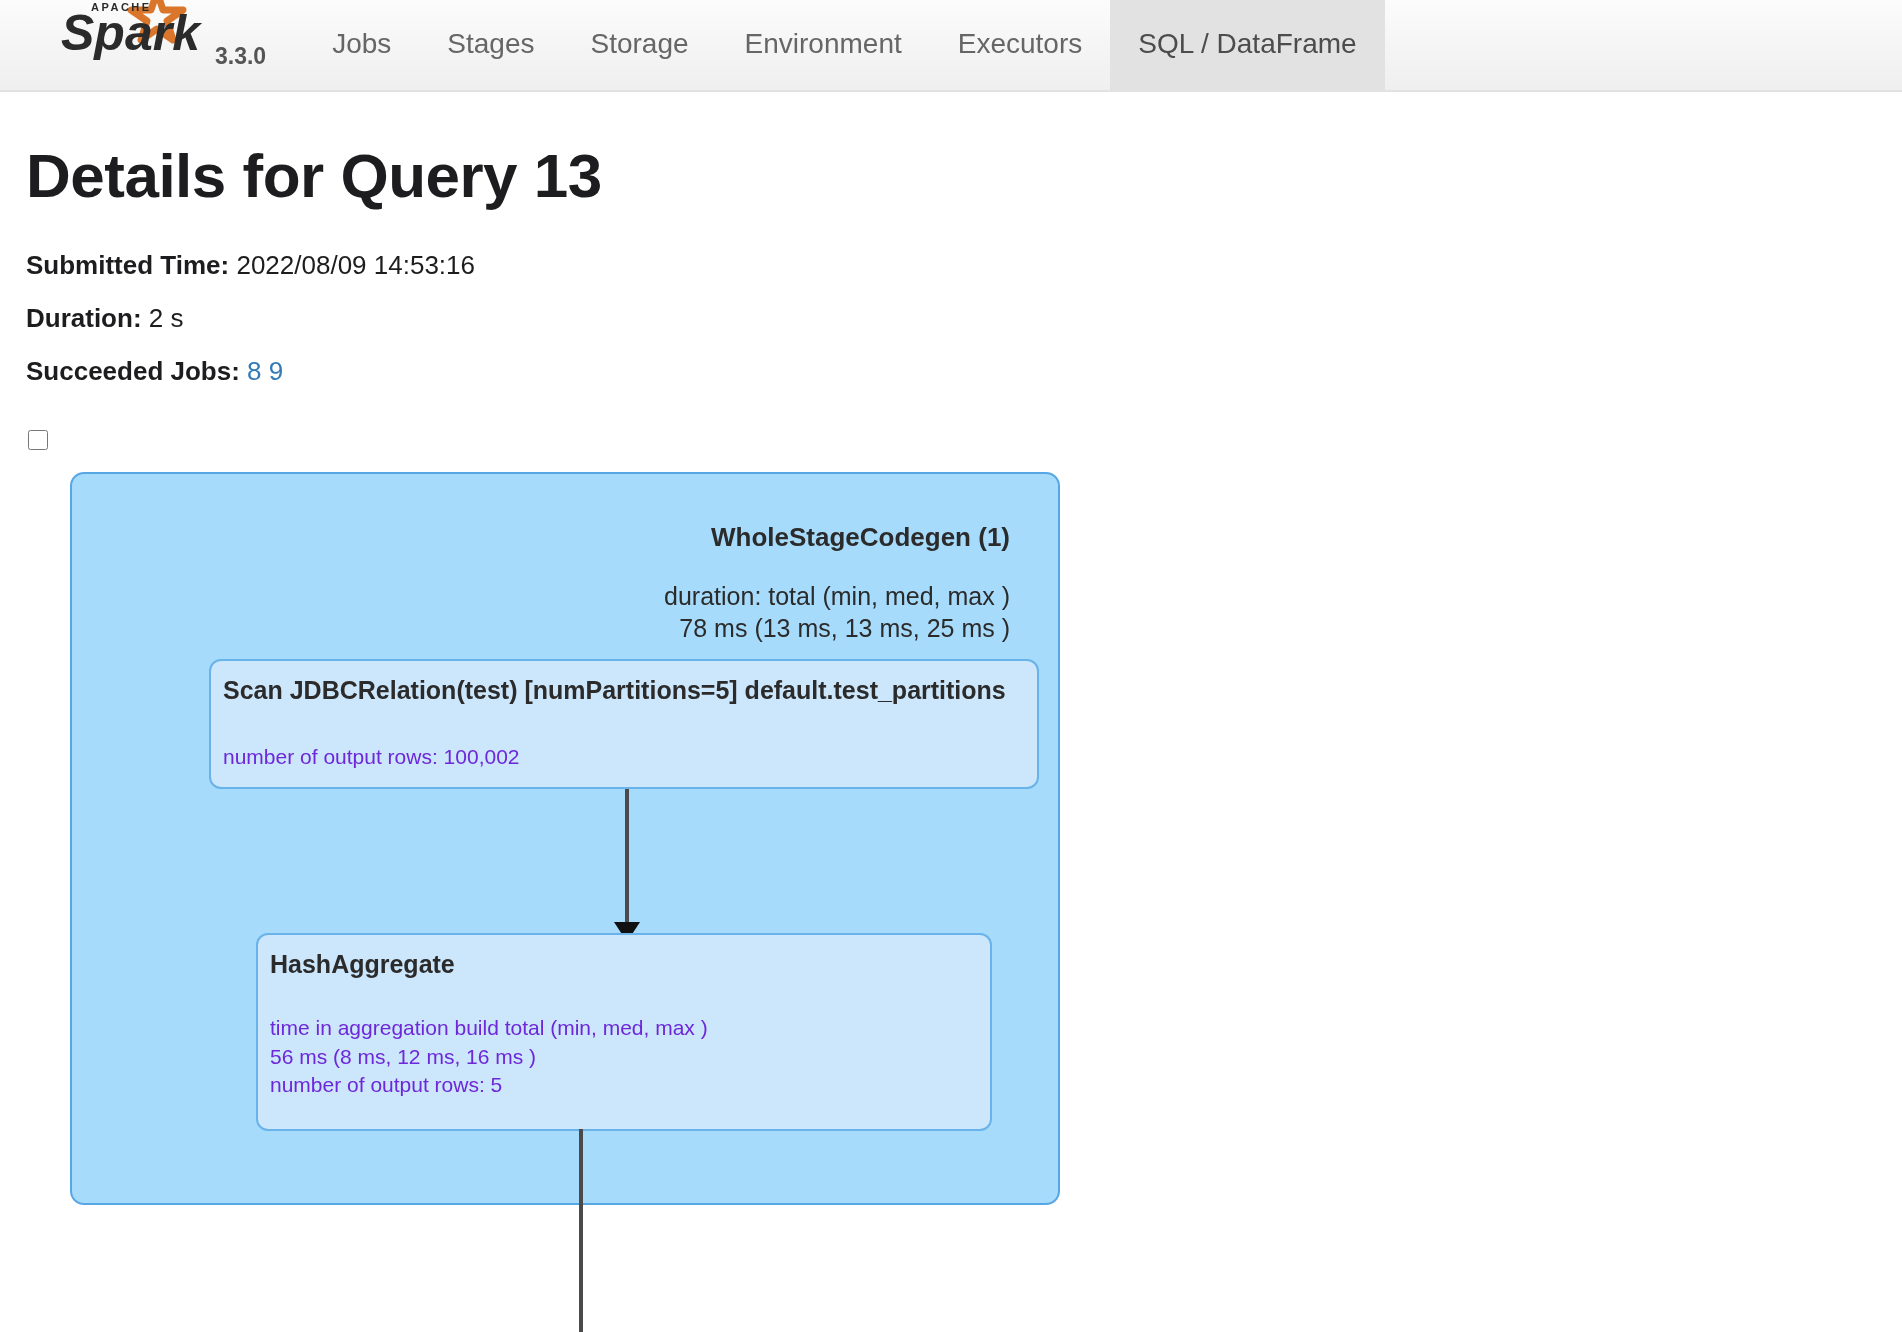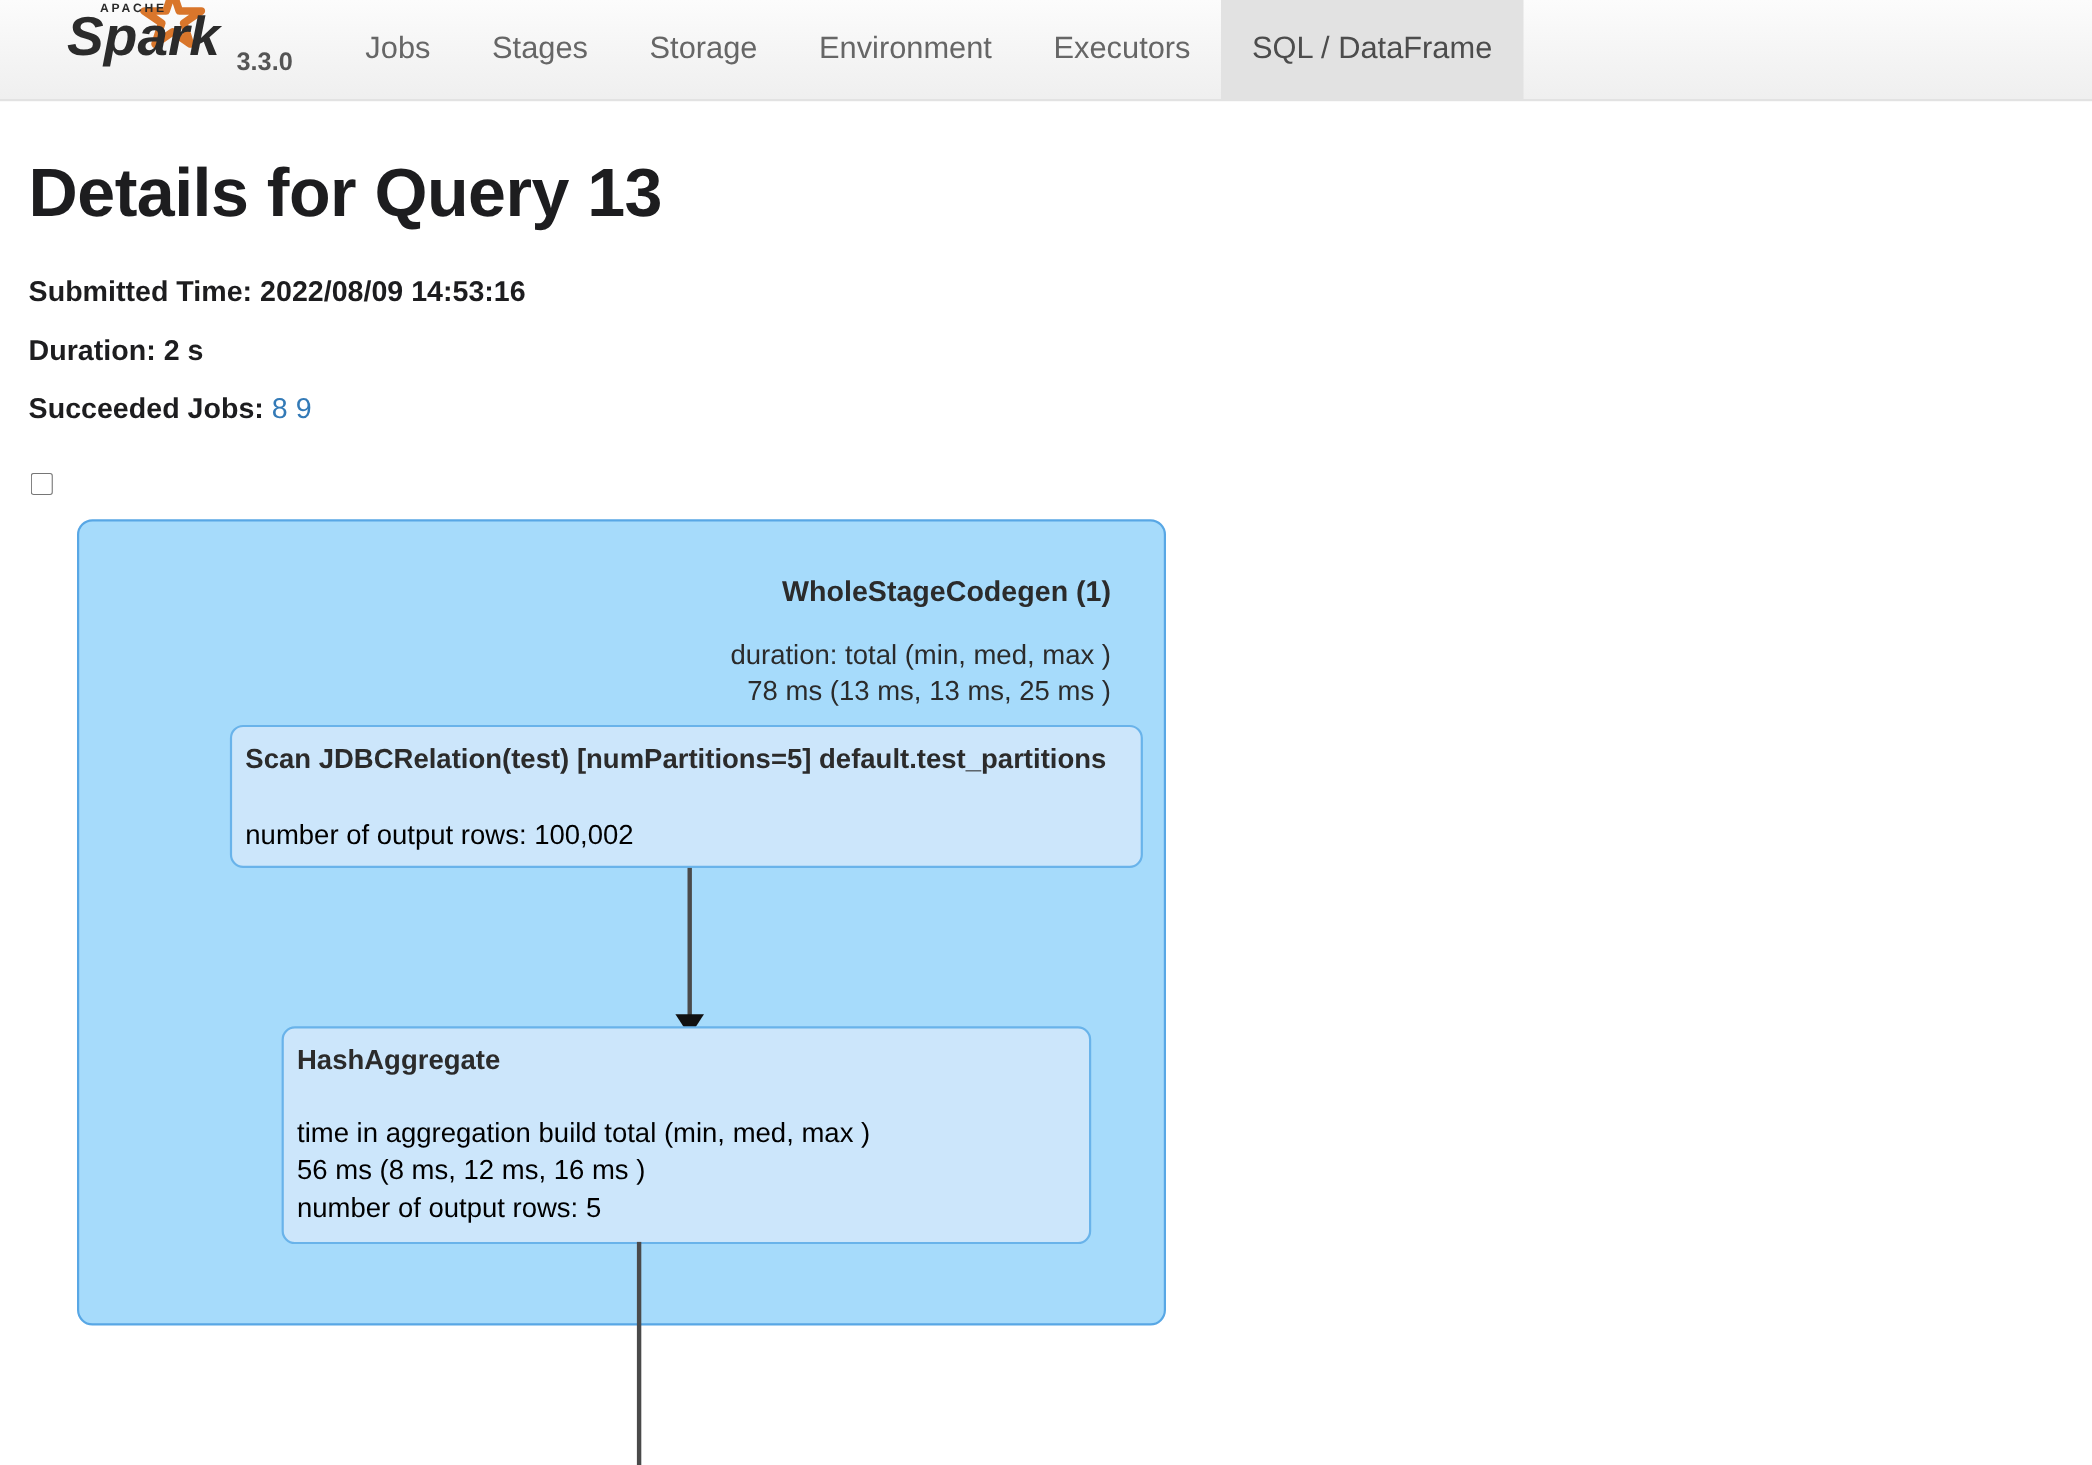--- a/index.html
+++ b/index.html
@@ -82,21 +82,21 @@
     letter-spacing: -0.5px;
   }
   .meta-line {
     font-size: 26px;
     margin-top: 19px;
     color: #1d1d1f;
     line-height: 1.3;
   }
   .meta-line:first-of-type { margin-top: 38px; }
   .meta-label { font-weight: bold; }
-  .meta-value { font-weight: bold; }
+  .meta-value { font-weight: normal; }
   .job-link {
     color: #337ab7;
     text-decoration: none;
     cursor: pointer;
   }
 
   .checkbox-row {
     display: flex;
     align-items: center;
     margin-top: 42px;
@@ -167,22 +167,22 @@
     width: 736px;
     height: 198px;
   }
   .node-title {
     font-size: 25px;
     font-weight: bold;
     color: #2b2b2b;
     line-height: 1.2;
   }
   .node-metrics {
-    font-size: 25px;
-    color: #000000;
+    font-size: 21px;
+    color: #6d28d9;
     line-height: 1.35;
     margin-top: 38px;
     white-space: pre-line;
   }
   .node-hash .node-metrics { margin-top: 35px; }
 
   .edge {
     position: absolute;
     width: 4px;
     background: #4a4a4a;

